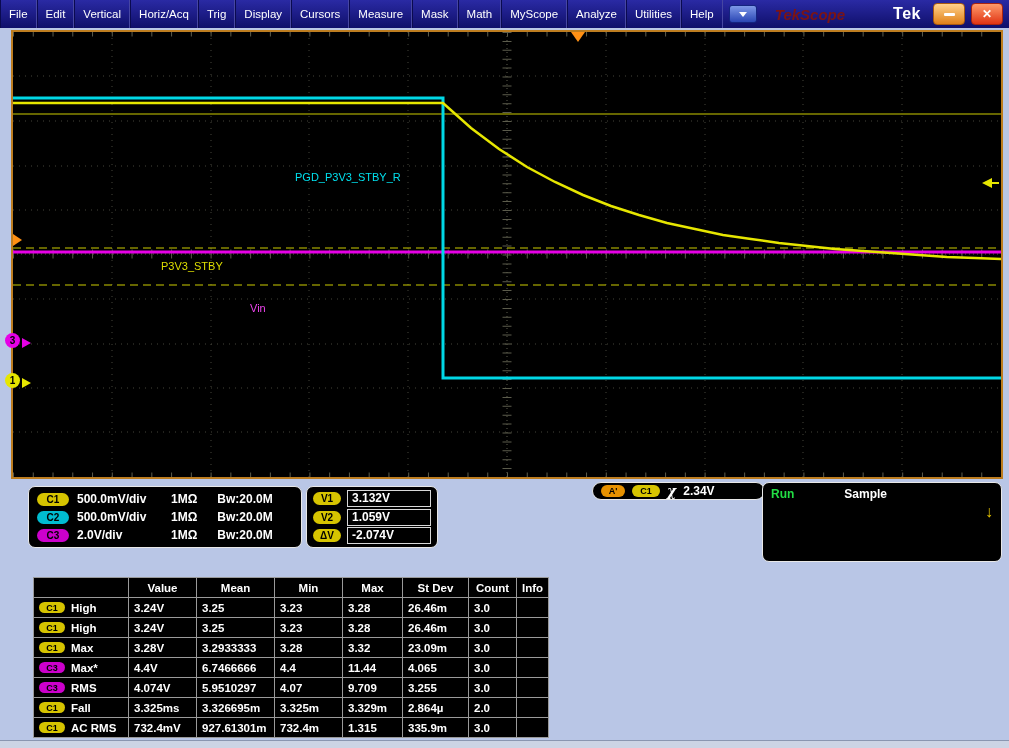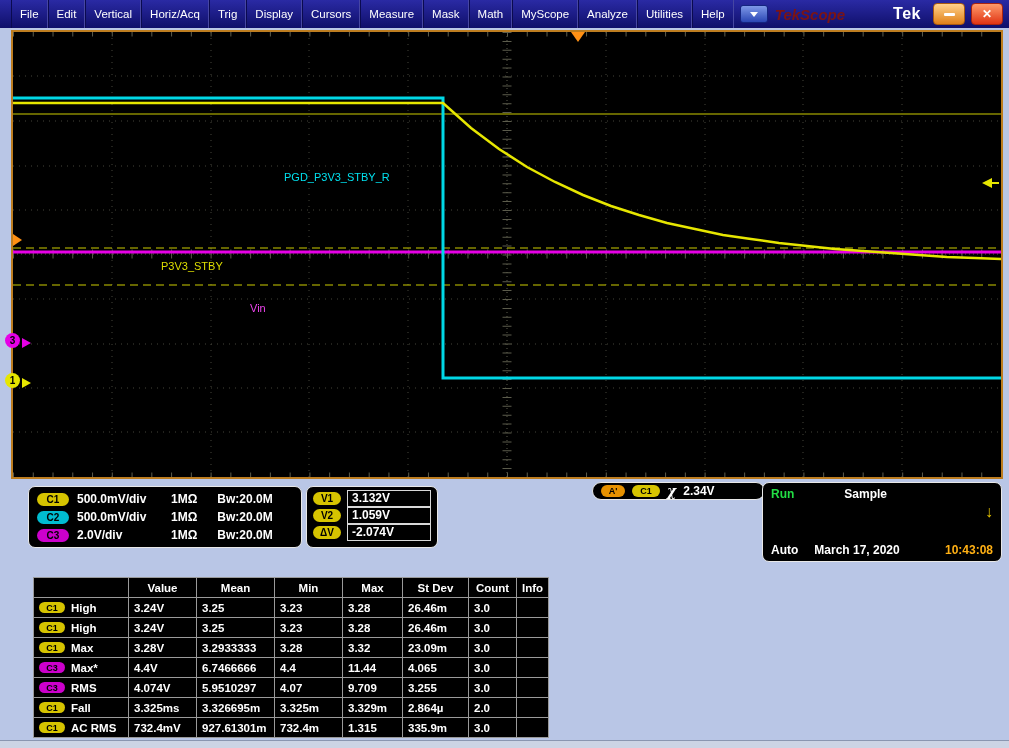--- a/index.html
+++ b/index.html
@@ -2,21 +2,21 @@
 <html><head>
 <meta charset="utf-8">
 <style>
   html,body{margin:0;padding:0;background:#8fa0c0;}
   .window{position:relative;width:1009px;height:748px;background:#b9c6e6;
     font-family:"Liberation Sans",sans-serif;overflow:hidden;}
 
   
   .menubar{position:absolute;left:0;top:0;right:0;height:28px;
     background:linear-gradient(#2a2aa4,#0f0f6a);display:flex;align-items:stretch;
-    color:#fff;font-size:11.5px;padding-left:11px;}
+    color:#fff;font-size:11.5px;}
   .mi{display:flex;align-items:center;padding:0 8px;border-right:1px solid #4646a2;
     border-left:1px solid #0a0a50;cursor:default;white-space:nowrap;}
   .dd-btn{margin:5px 6px;width:26px;border-radius:3px;
     background:linear-gradient(#7e98e8,#2a46b4);border:1px solid #142480;
     display:flex;align-items:center;justify-content:center;}
   .caret{width:0;height:0;border-left:4px solid transparent;border-right:4px solid transparent;
     border-top:5px solid #fff;}
   .spacer{flex:1;}
   .app-faint{align-self:center;color:#7c1414;font-weight:700;font-style:italic;
     font-size:15px;margin-right:48px;}
@@ -27,21 +27,21 @@
   .win-min{background:linear-gradient(#ffd28c,#e08018);border:1px solid #a85a10;}
   .min-bar{width:11px;height:3px;background:#fff;border-radius:1px;}
   .win-close{background:linear-gradient(#ff9a6a,#e03414);border:1px solid #a82410;
     color:#fff;font-weight:700;font-size:12px;}
 
   
   .plot{position:absolute;left:11px;top:30px;width:988px;height:445px;background:#000;
     border:2px solid #bd7d20;}
   .plot svg{position:absolute;left:0;top:0;width:100%;height:100%;}
   .trace-label{position:absolute;font-size:11px;white-space:nowrap;}
-  .lab-c2{left:259px;top:139px;color:#00e0ee;padding-left:12px;}
+  .lab-c2{left:270px;top:139px;color:#00e0ee;padding-left:12px;}
   .lab-c1{left:148px;top:228px;color:#dede00;}
   .lab-c3{left:237px;top:270px;color:#ee44ee;}
   .trig-pos{position:absolute;left:558px;top:0;width:0;height:0;
     border-left:7px solid transparent;border-right:7px solid transparent;
     border-top:10px solid #ff9014;}
   .left-orange{position:absolute;left:0;top:202px;width:0;height:0;
     border-top:6px solid transparent;border-bottom:6px solid transparent;
     border-left:9px solid #ff9014;}
   .lvl-arrow{position:absolute;right:2px;top:146px;width:17px;height:10px;}
   .lvl-arrow .tri{position:absolute;left:0;top:0;width:0;height:0;
@@ -68,21 +68,21 @@
   .p-a{background:#e69100;}
 
   .ch-panel{left:28px;top:486px;width:274px;height:62px;padding:3px 8px;
     display:flex;flex-direction:column;justify-content:space-around;}
   .ch-row{display:flex;align-items:center;}
   .ch-row .pill{width:32px;height:13px;font-size:10px;margin-right:8px;}
   .ch-scale{width:94px;}
   .ch-imp{margin-right:20px;}
 
   .cur-panel{left:306px;top:486px;width:132px;height:62px;padding:3px 6px;
-    display:flex;flex-direction:column;justify-content:flex-start;}
+    display:flex;flex-direction:column;justify-content:space-between;}
   .cur-row{display:flex;align-items:center;}
   .cur-row .pill{width:28px;height:13px;font-size:10px;margin-right:6px;background:#d6c400;}
   .cur-box{flex:1;border:1px solid #d8d8d8;padding:0 4px;height:15px;line-height:15px;}
 
   .trig-panel{left:592px;top:482px;width:173px;height:18px;border-radius:9px;
     display:flex;align-items:center;padding:0 8px;gap:7px;}
   .trig-panel .p-a{width:24px;height:12px;font-size:9px;}
   .trig-panel .p-c1{width:28px;height:12px;font-size:9px;}
   .slope{font-family:"DejaVu Serif",serif;font-style:italic;font-size:14px;line-height:12px;}
 
@@ -218,25 +218,20 @@
     <span class="pill p-a">A'</span>
     <span class="pill p-c1">C1</span>
     <span class="slope">χ</span>
     <span>2.34V</span>
   </div>
 
   <div class="panel time-panel">
     <div class="t-row">
       <span class="t-run">Run</span>
       <span class="t-mode">Sample</span>
-    </div>
-    <div class="t-row">
-      <span>Auto</span>
-      <span class="t-date">March 17, 2020</span>
-      <span class="t-time">10:43:08</span>
     </div>
     <span class="acq-arrow">↓</span>
   </div>
 
   <table class="meas">
     <colgroup>
       <col style="width:95px">
         <col style="width:68px">
         <col style="width:78px">
         <col style="width:68px">

